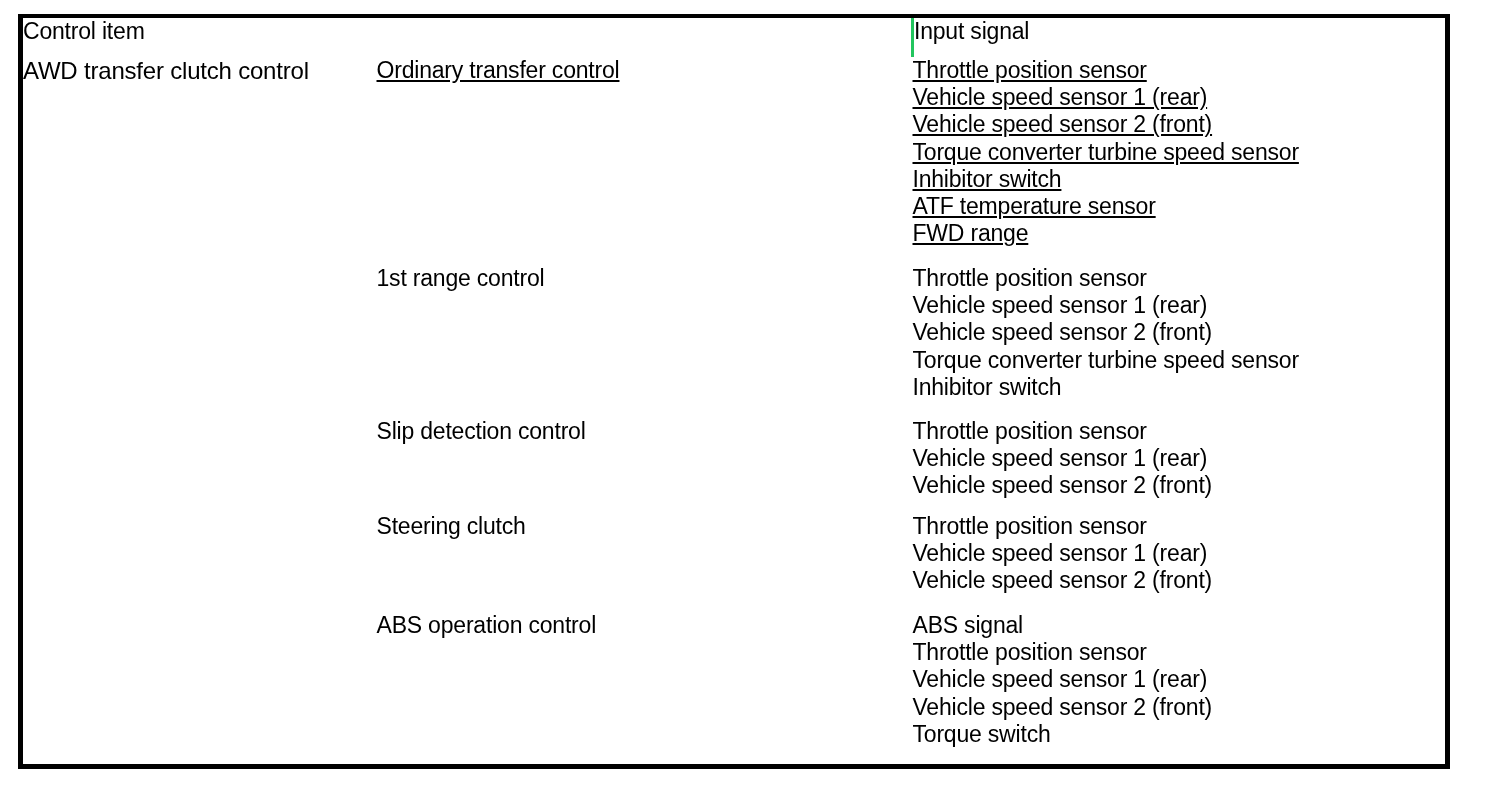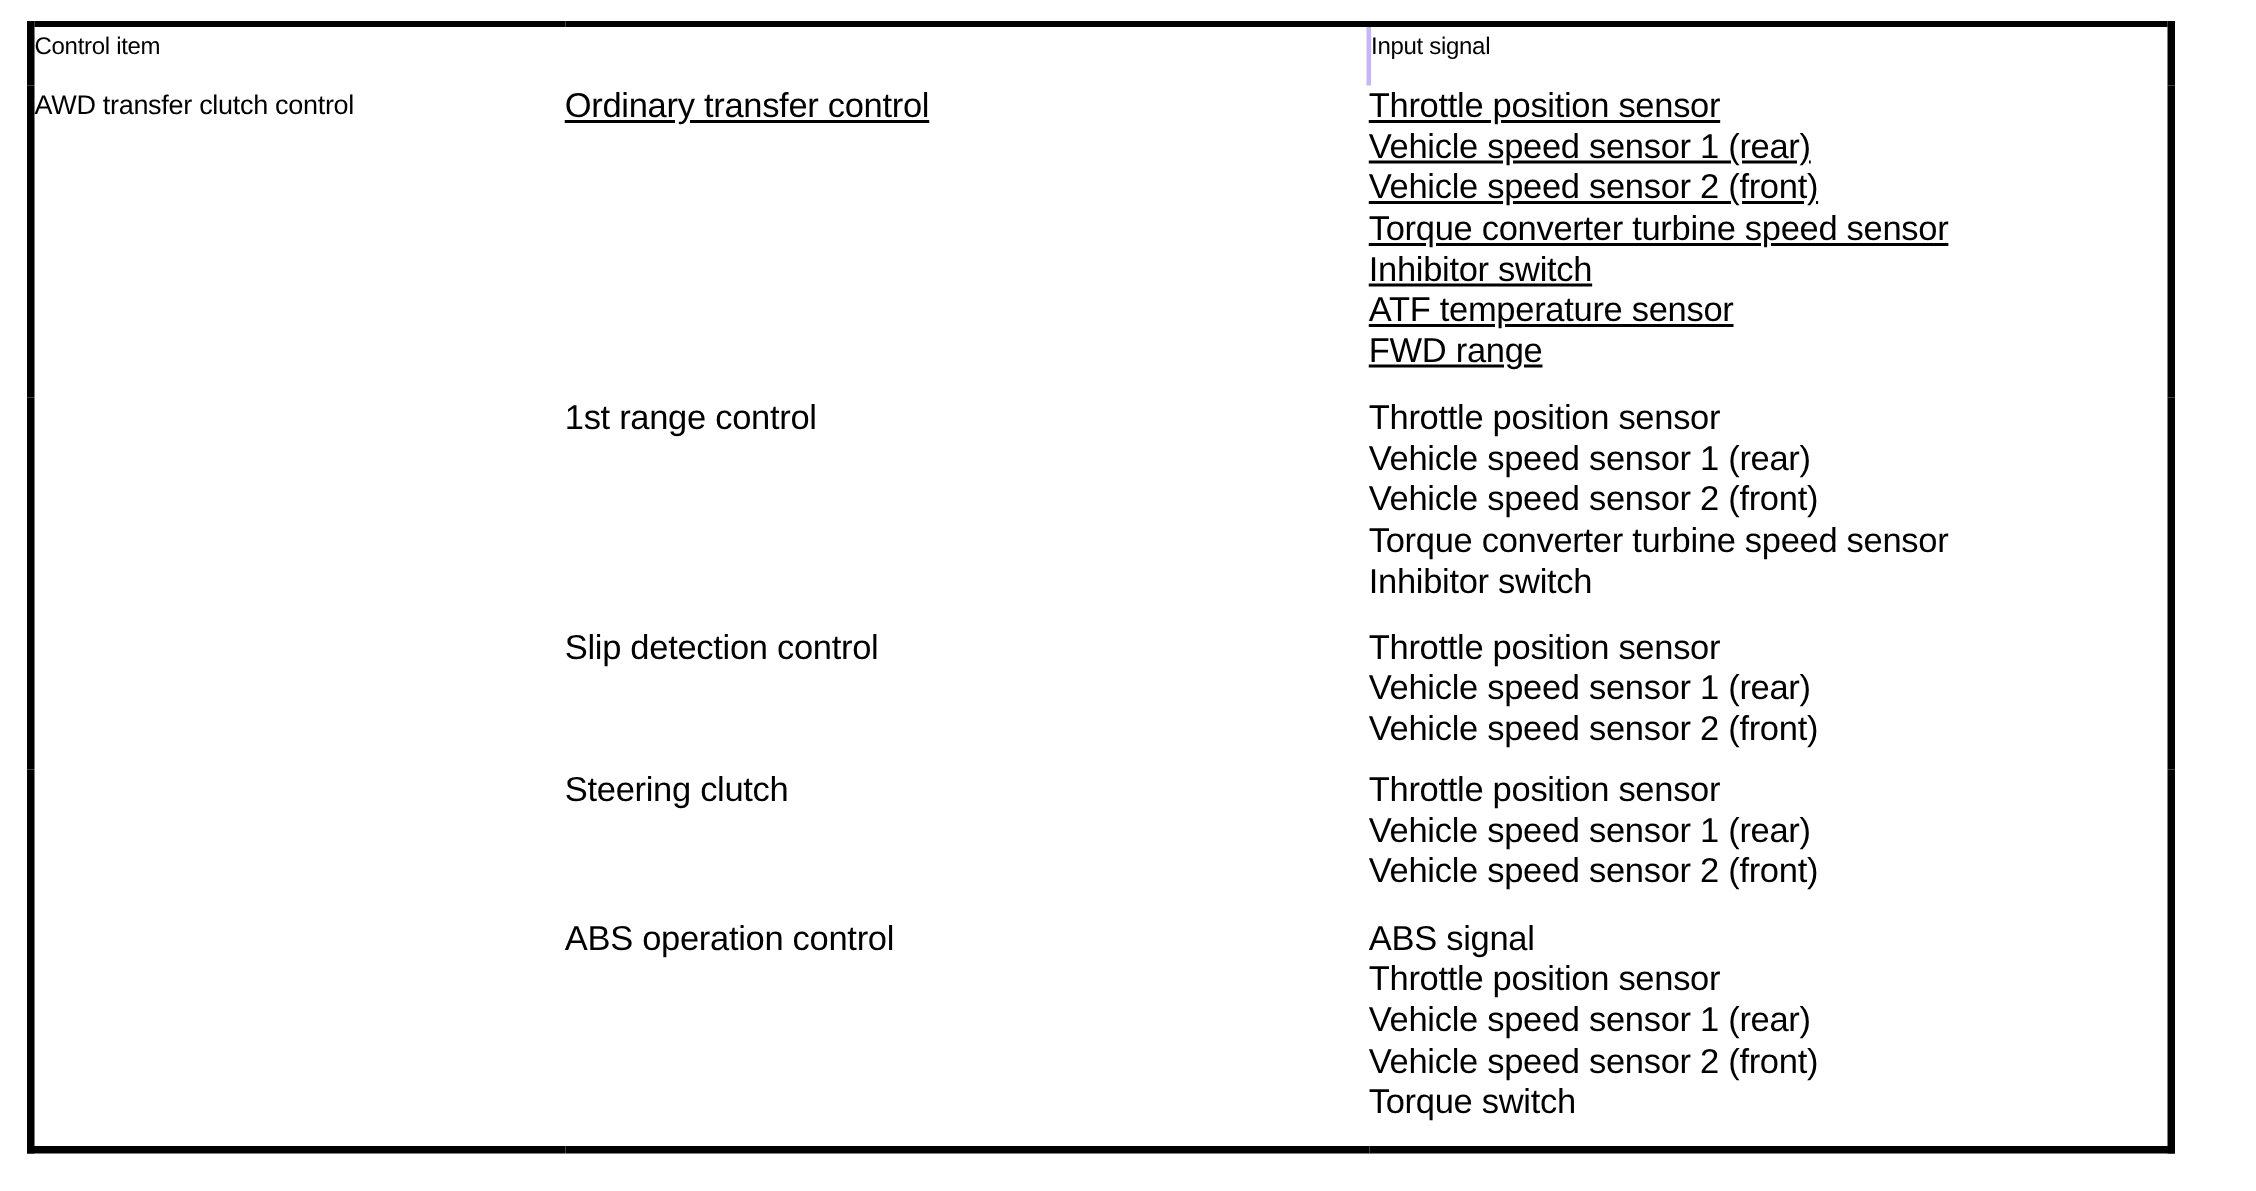--- a/index.html
+++ b/index.html
@@ -59,32 +59,32 @@
     text-align: left;
     font-weight: normal;
     padding: 0;
   }
 
   
   .hdr-cell {
     height: 39px;
     border-bottom: 3px solid #000;
     padding: 3px 0 0 10px;
-    font-size: 16px;
+    font-size: 23px;
     line-height: 27px;
     letter-spacing: -0.2px;
   }
   .hdr-cell.signal {
-    border-left: 3px solid #c4b5fd;
+    border-left: 3px solid #22c55e;
   }
 
   
   .item-cell {
     padding: 5px 0 0 10px;
-    font-size: 18px;
+    font-size: 24px;
     line-height: 27px;
     letter-spacing: -0.2px;
   }
   .sub-cell {
     border-left: 3px solid #000;
     border-top: 3px solid #000;
     padding: 5px 0 0 10px;
     font-size: 23px;
     line-height: 27px;
     letter-spacing: -0.2px;

